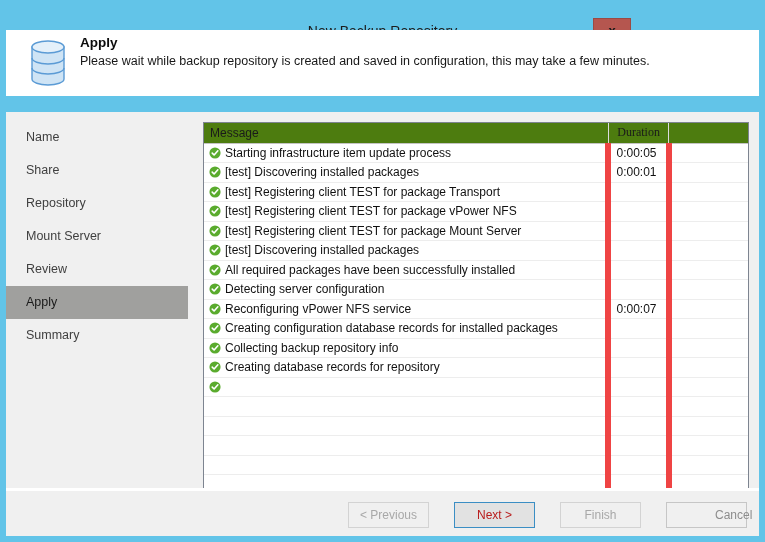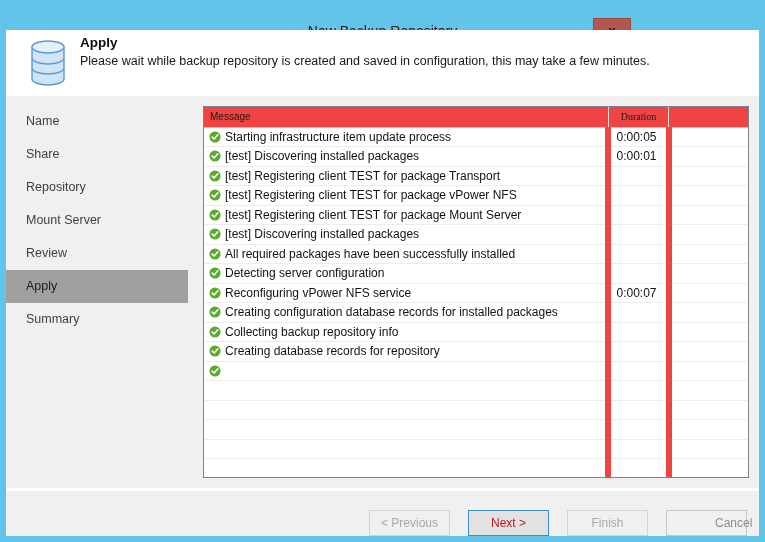--- a/index.html
+++ b/index.html
@@ -98,21 +98,21 @@
     font-size: 12.5px;
     color: #171717;
     margin: 0;
     font-family: "Liberation Sans", sans-serif;
   }
 
   
   #body {
     position: absolute;
     left: 6px;
-    top: 96px;
+    top: 112px;
     width: 753px;
     height: 392px;
     background: #f0f0f0;
     box-sizing: border-box;
   }
 
   
   #sidebar {
     position: absolute;
     left: 0; top: 0;
@@ -153,24 +153,24 @@
     box-sizing: border-box;
     overflow: hidden;
   }
   table.grid {
     border-collapse: collapse;
     table-layout: fixed;
     width: 100%;
     font-family: "Liberation Sans", sans-serif;
   }
   table.grid th {
-    background: #ef4444;
+    background: #4d7c0f;
     border-right: 1px solid #dcdcdc;
     border-bottom: 1px solid #c4c4c4;
-    font-size: 10px;
+    font-size: 12px;
     font-weight: normal;
     color: #1a1a1a;
     height: 20px;
     padding: 0 6px;
     box-sizing: border-box;
     white-space: nowrap;
   }
   table.grid th.col-message { text-align: left; }
   table.grid th.col-duration { text-align: center; font-family: Liberation Serif, serif; }
   table.grid th.col-spare { border-right: none; }
@@ -222,23 +222,23 @@
     position: absolute;
     left: 6px;
     top: 491px;
     width: 753px;
     height: 45px;
     background: #f0f0f0;
   }
   #footer-buttons {
     position: absolute;
     right: 12px;
-    top: 19px;
+    top: 11px;
     display: flex;
-    gap: 18px;
+    gap: 25px;
   }
   .dlg-button {
     width: 81px;
     height: 26px;
     font-size: 12px;
     font-family: "Liberation Sans", sans-serif;
     background: #f0f0f0;
     border: 1px solid #c6c6c6;
     color: #8d8d8d;
     box-sizing: border-box;

